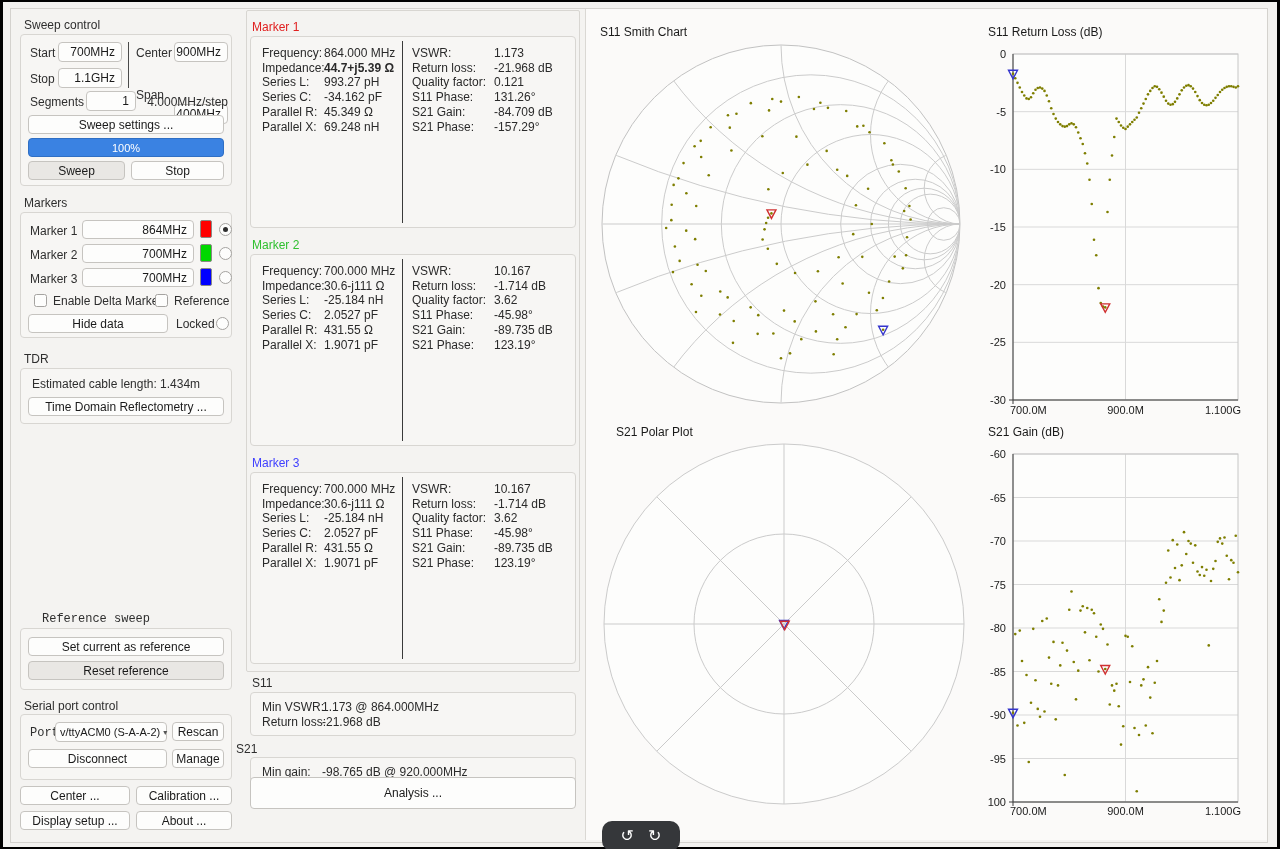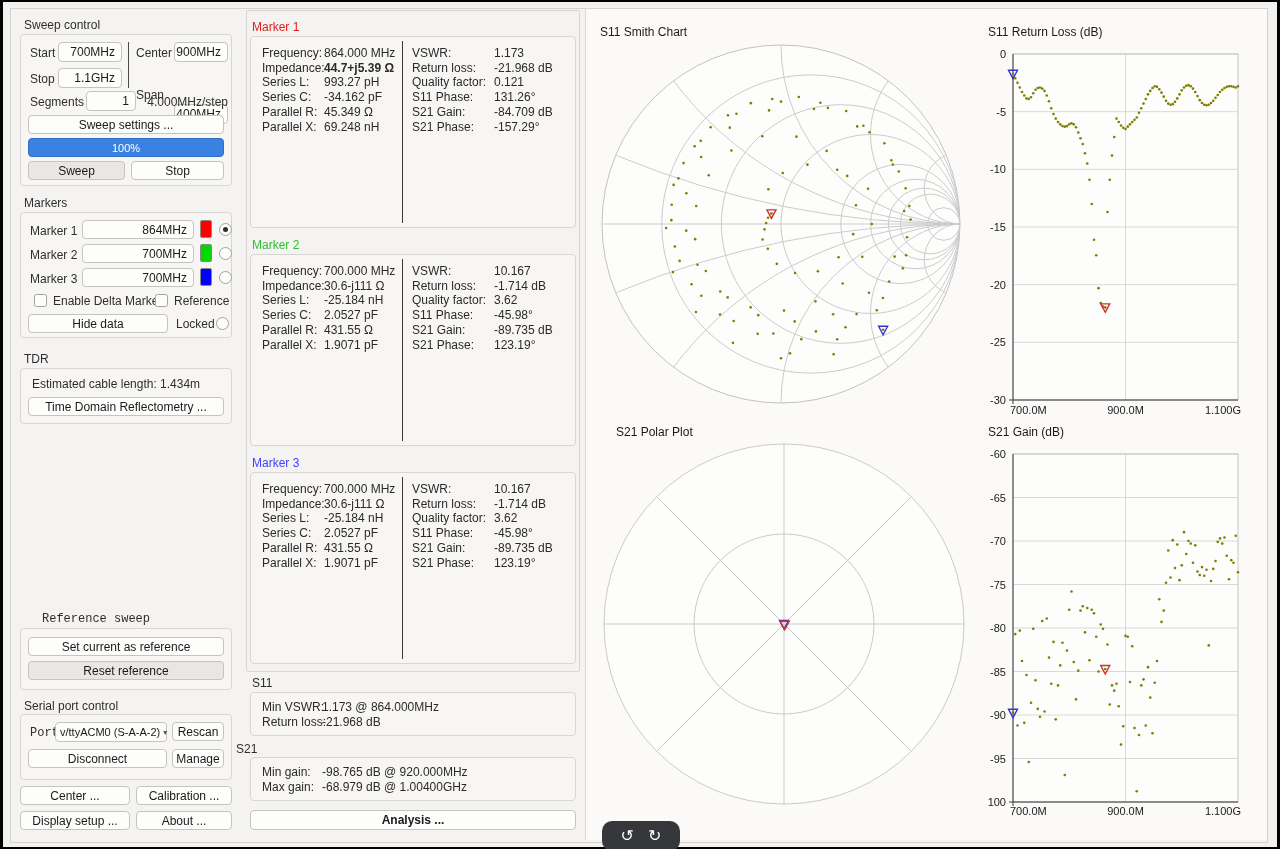--- a/index.html
+++ b/index.html
@@ -210,21 +210,21 @@
 
   <div class="group-label" style="left:236px;top:742px;text-align:right;">S21</div>
   <div class="marker-box" style="left:250px;top:757px;width:326px;height:44px;"></div>
   <div id="s21-rows">
       <div class="kv" style="left:262px;top:765px;">Min gain:</div>
       <div class="kv" style="left:322px;top:765px;">-98.765 dB @ 920.000MHz</div>
       <div class="kv" style="left:262px;top:780px;">Max gain:</div>
       <div class="kv" style="left:322px;top:780px;">-68.979 dB @ 1.00400GHz</div>
     </div>
 
-  <div class="btn" style="left:250px;top:810px;width:326px;height:20px;font-weight:bold;">Analysis ...</div>
+  <div class="btn" style="left:250px;top:777px;width:326px;height:32px;">Analysis ...</div>
 
   <div class="chart-title" style="left:600px;top:25px;">S11 Smith Chart</div>
   <div class="chart-title" style="left:988px;top:25px;">S11 Return Loss (dB)</div>
   <div class="chart-title" style="left:600px;top:425px;margin-left:16px;">S21 Polar Plot</div>
   <div class="chart-title" style="left:988px;top:425px;">S21 Gain (dB)</div>
 
   <svg id="svg-smith" style="left:590px;top:40px;" width="390" height="375">
       <clipPath id="smclip">
         <circle cx="191" cy="184" r="178.5"></circle>
       </clipPath>

